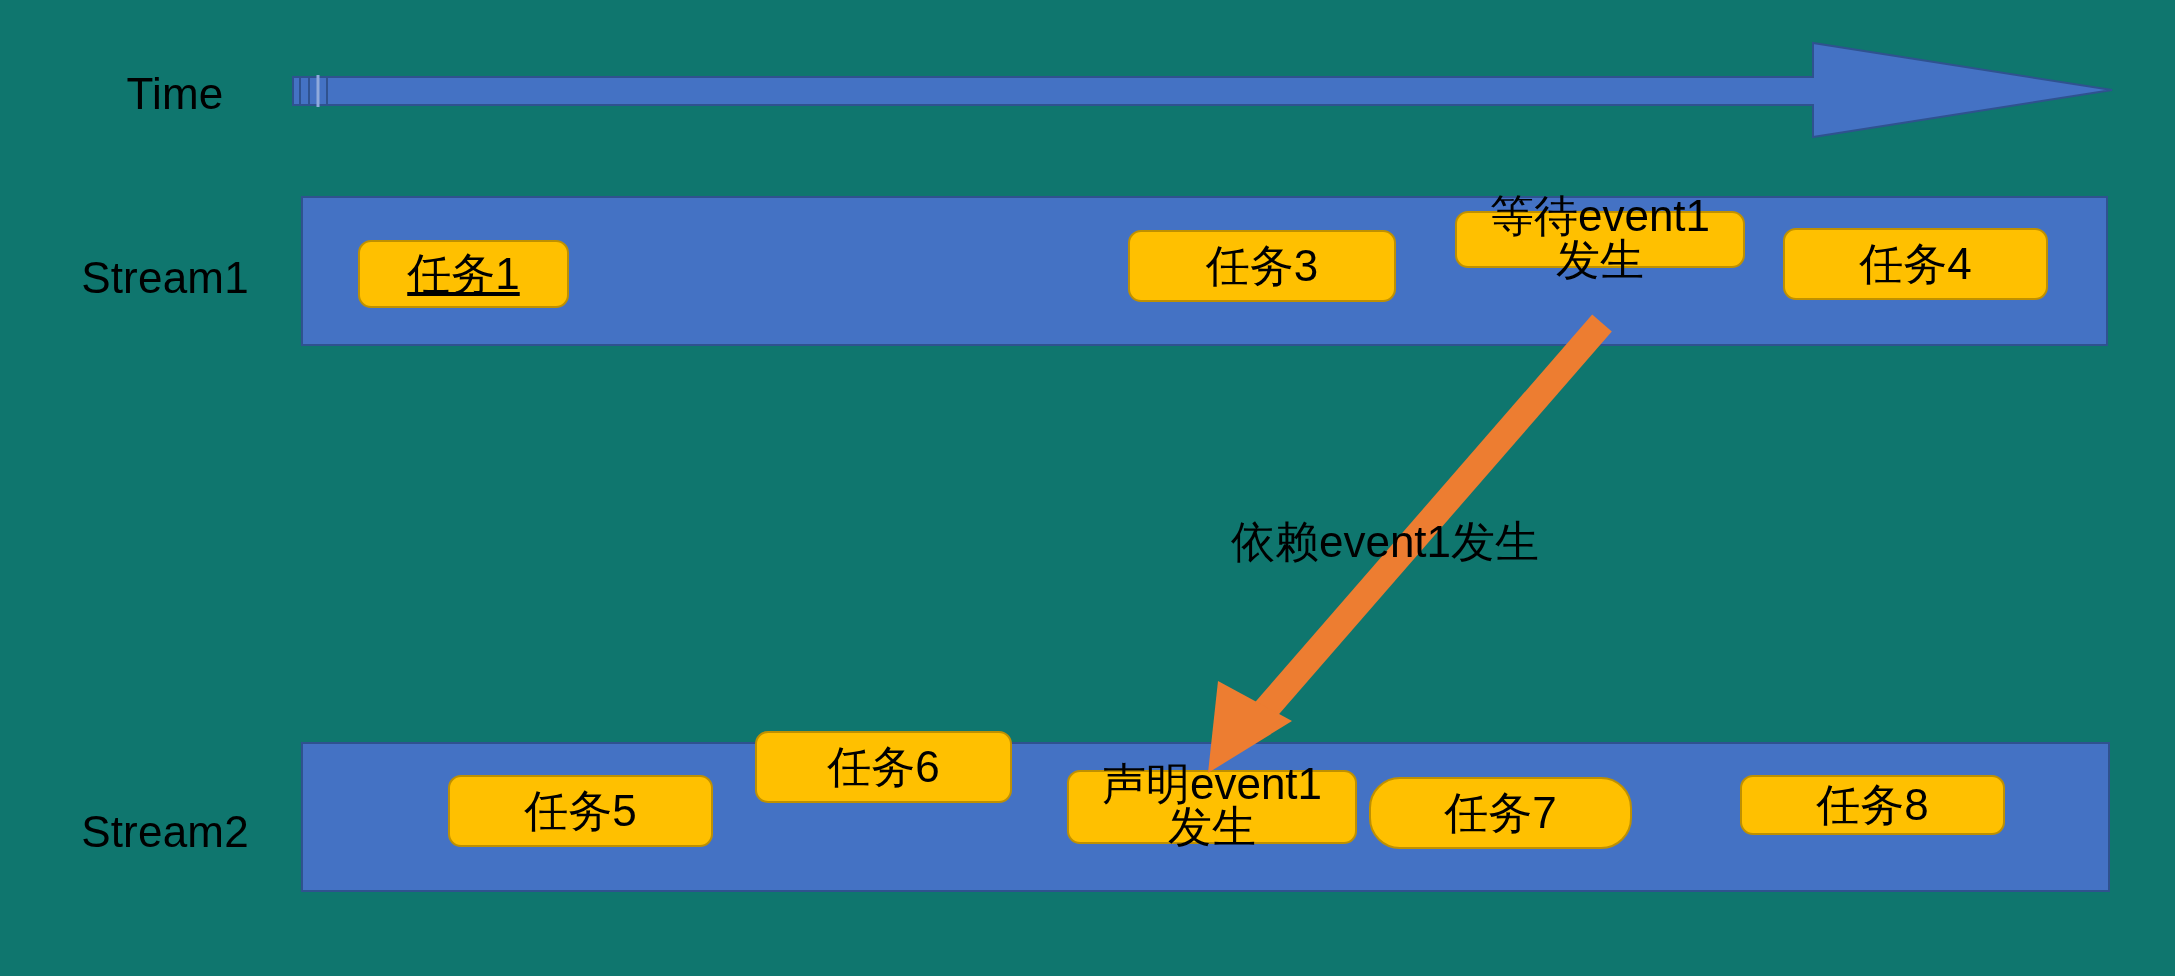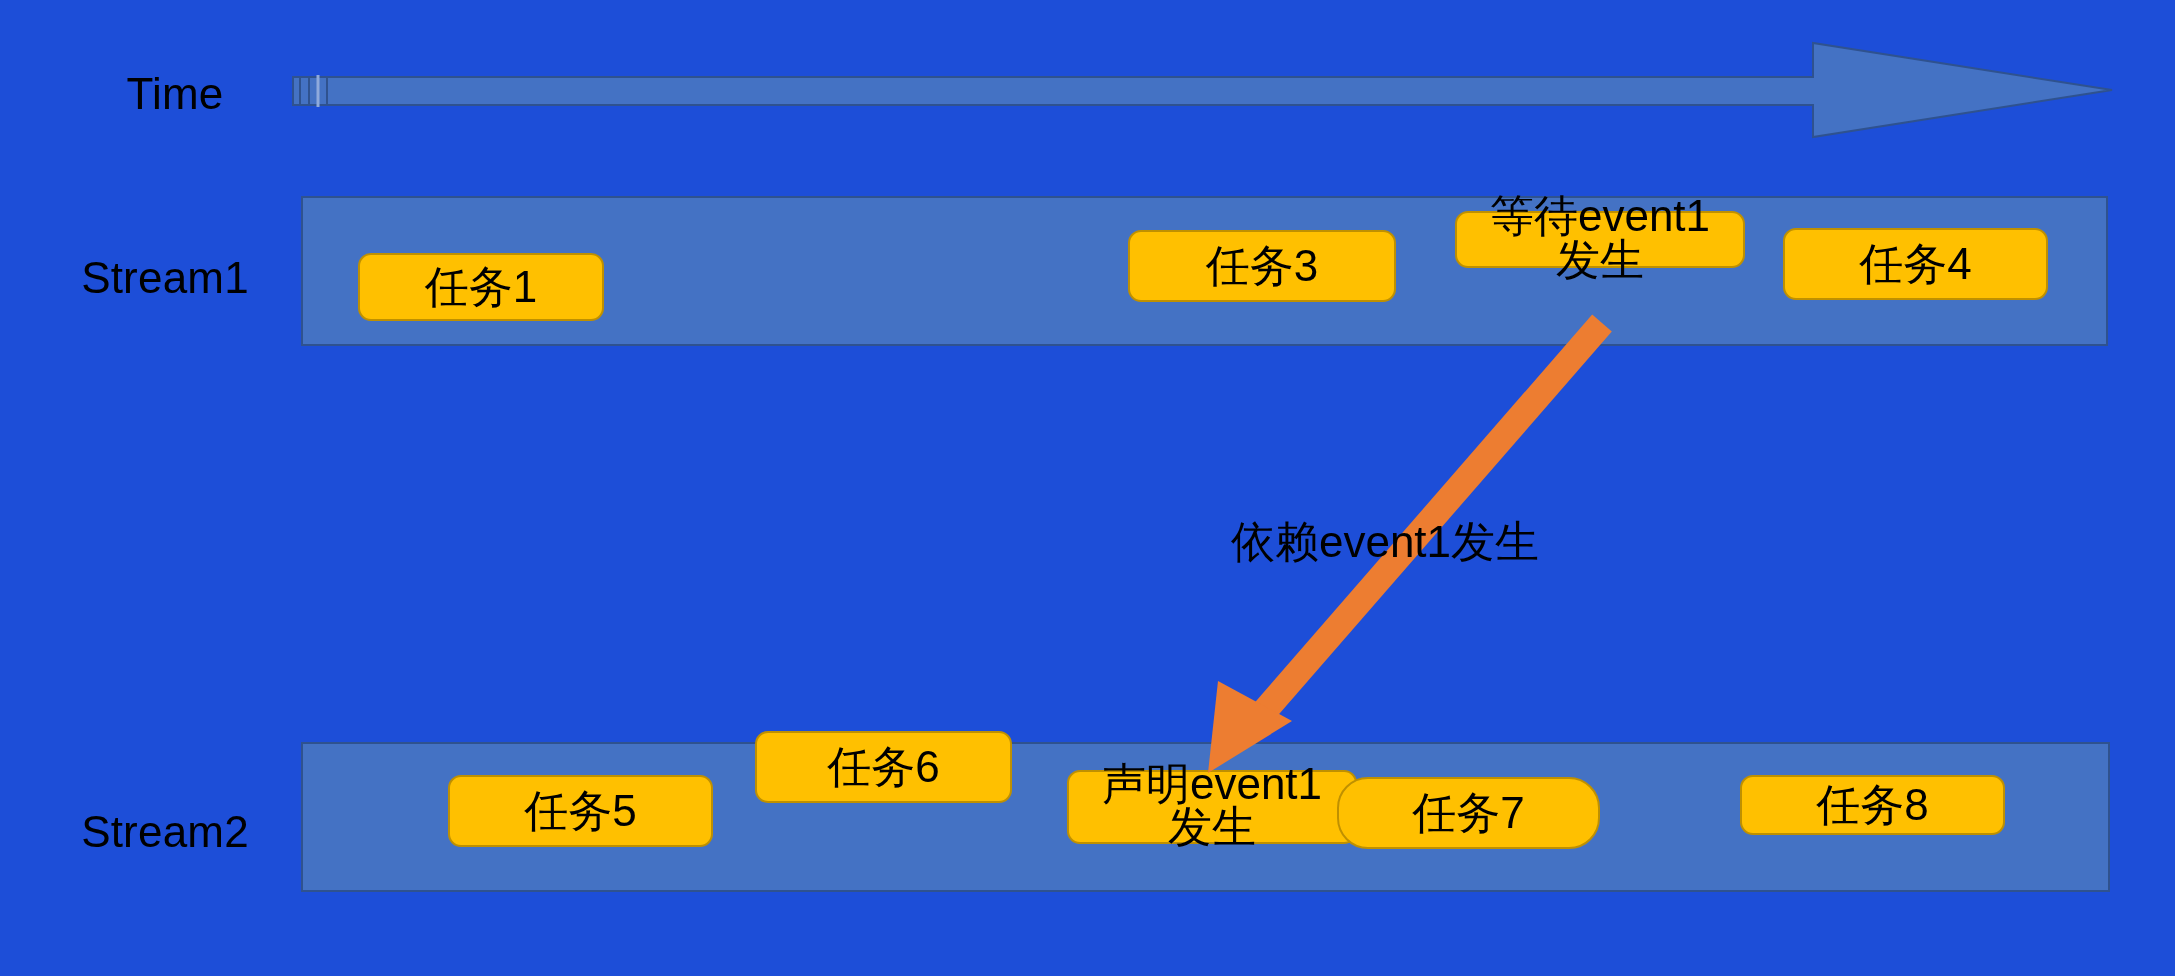--- a/index.html
+++ b/index.html
@@ -7,21 +7,21 @@
     padding: 0;
     background: #ffffff;
   }
   body {
     font-family: "Liberation Sans", "DejaVu Sans", sans-serif;
   }
   #canvas {
     position: relative;
     width: 2175px;
     height: 976px;
-    background: #1d4ed8;
+    background: #0f766e;
     overflow: hidden;
   }
 
   
   .row-label {
     position: absolute;
     color: #000000;
     font-size: 44px;
     line-height: 1;
     white-space: nowrap;
@@ -118,21 +118,21 @@
     <line x1="10" y1="43" x2="10" y2="71" stroke="#2F528F" stroke-width="2"></line>
     <line x1="19" y1="43" x2="19" y2="71" stroke="#2F528F" stroke-width="2"></line>
     <line x1="28" y1="41" x2="28" y2="73" stroke="#8FAADC" stroke-width="3"></line>
     <line x1="37" y1="43" x2="37" y2="71" stroke="#2F528F" stroke-width="2"></line>
   </svg>
 
   <div class="row-label" id="label-s1">Stream1</div>
 
   <div class="lane" id="lane-1"></div>
 
-  <div class="task" style="left:358px; top:253px; width:246px; height:68px;">
+  <div class="task" style="left:358px; top:240px; width:211px; height:68px;text-decoration:underline;">
     <span class="task-text">任务1</span>
   </div>
 
 
   <div class="task" style="left:1128px; top:230px; width:268px; height:72px;">
     <span class="task-text">任务3</span>
   </div>
 
   <div class="task two-line" style="left:1455px; top:211px; width:290px; height:57px;">
     <span class="task-text">等待event1
@@ -153,21 +153,21 @@
 
   <div class="task" style="left:755px; top:731px; width:257px; height:72px;">
     <span class="task-text">任务6</span>
   </div>
 
   <div class="task two-line" style="left:1067px; top:770px; width:290px; height:74px;">
     <span class="task-text">声明event1
 发生</span>
   </div>
 
-  <div class="task" style="left:1337px; top:777px; width:263px; height:72px;border-radius:31px;">
+  <div class="task" style="left:1369px; top:777px; width:263px; height:72px;border-radius:31px;">
     <span class="task-text">任务7</span>
   </div>
 
   <div class="task" style="left:1740px; top:775px; width:265px; height:60px;">
     <span class="task-text">任务8</span>
   </div>
 
   <svg id="dep-arrow" viewBox="0 0 520 510">
 
     <line x1="452" y1="23" x2="92" y2="437" stroke="#ED7D31" stroke-width="26" stroke-linecap="butt"></line>

